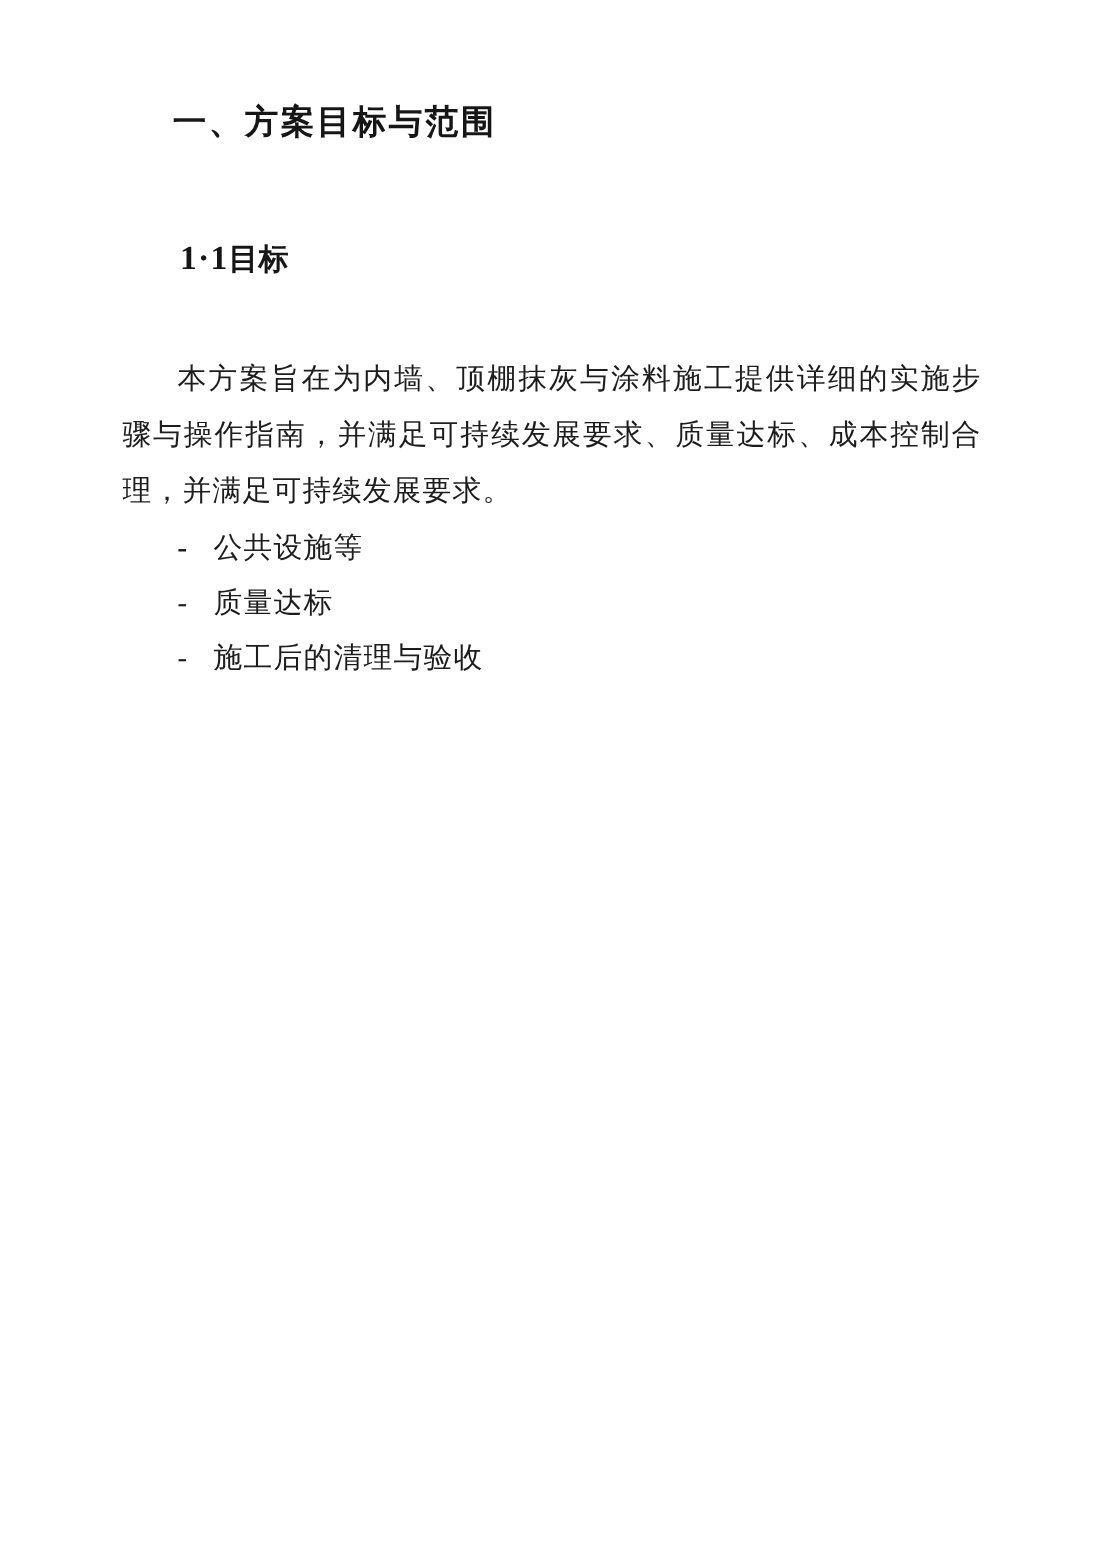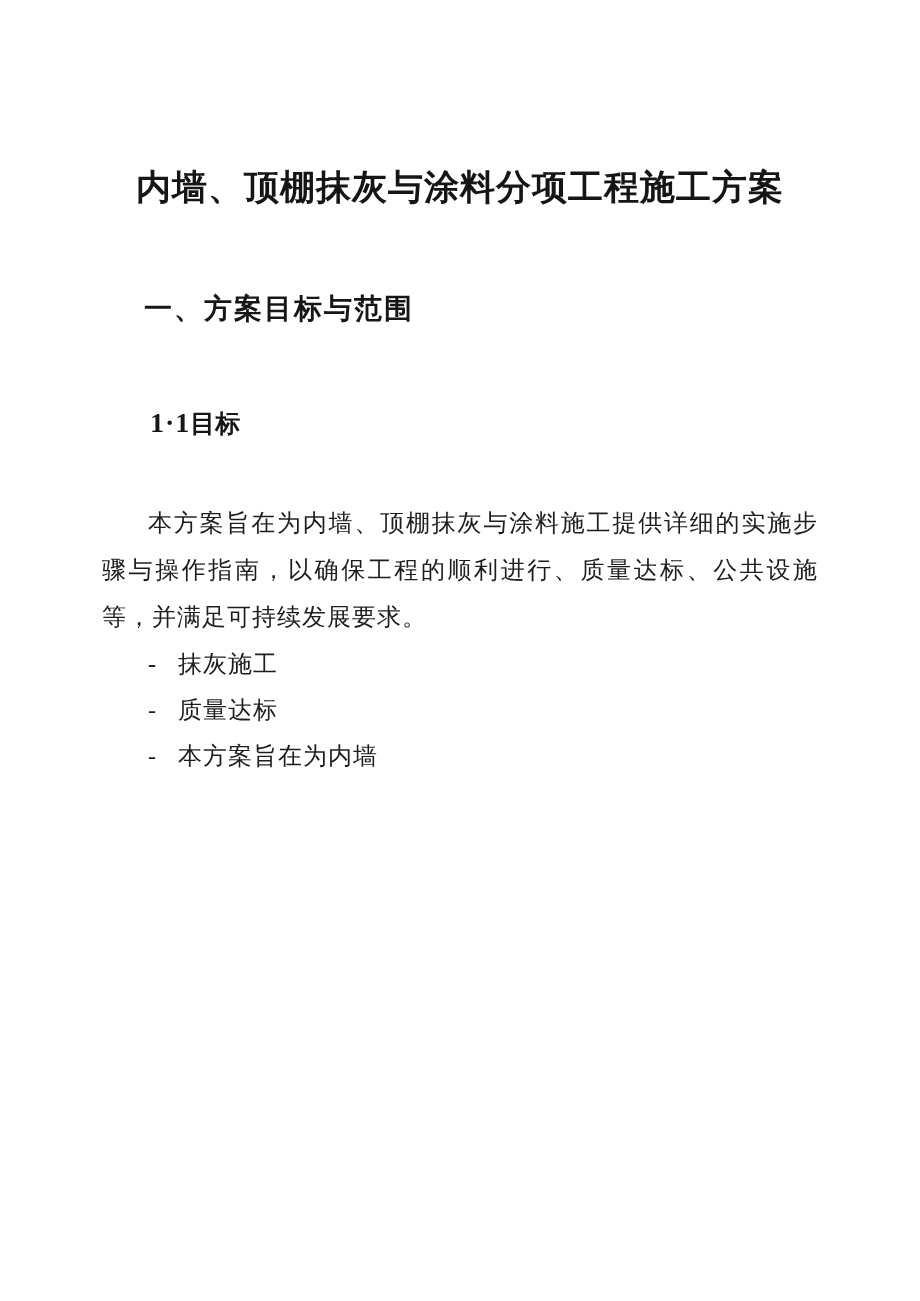--- a/index.html
+++ b/index.html
@@ -89,42 +89,41 @@
     top: 0;
     font-family: "Liberation Serif", serif;
   }
 </style>
 </head>
 <body>
 
 <div class="page">
   <div class="content">
 
-    <h1 class="doc-title">内墙、顶棚抹灰与涂料分项工程施工方案</h1>
 
     <h2 class="section-heading">一、方案目标与范围</h2>
 
     <h3 class="sub-heading"><span class="sub-number">1·1</span><span>目标</span></h3>
 
-    <p class="body-para">本方案旨在为内墙、顶棚抹灰与涂料施工提供详细的实施步骤与操作指南，以确保工程的顺利进行、质量达标、公共设施等，并满足可持续发展要求。</p>
+    <p class="body-para">本方案旨在为内墙、顶棚抹灰与涂料施工提供详细的实施步骤与操作指南，并满足可持续发展要求、质量达标、成本控制合理，并满足可持续发展要求。</p>
 
 
 
     <ul class="scope-list">
       <li class="list-item">
         <span class="dash">-</span>
       </li>
       <li class="list-item">
         <span class="dash">-</span>
-        <span>抹灰施工</span>
+        <span>公共设施等</span>
       </li>
       <li class="list-item">
         <span class="dash">-</span>
         <span>质量达标</span>
       </li>
       <li class="list-item">
         <span class="dash">-</span>
-        <span>本方案旨在为内墙</span>
+        <span>施工后的清理与验收</span>
       </li>
     </ul>
 
   </div>
 </div>
 
 </body></html>

